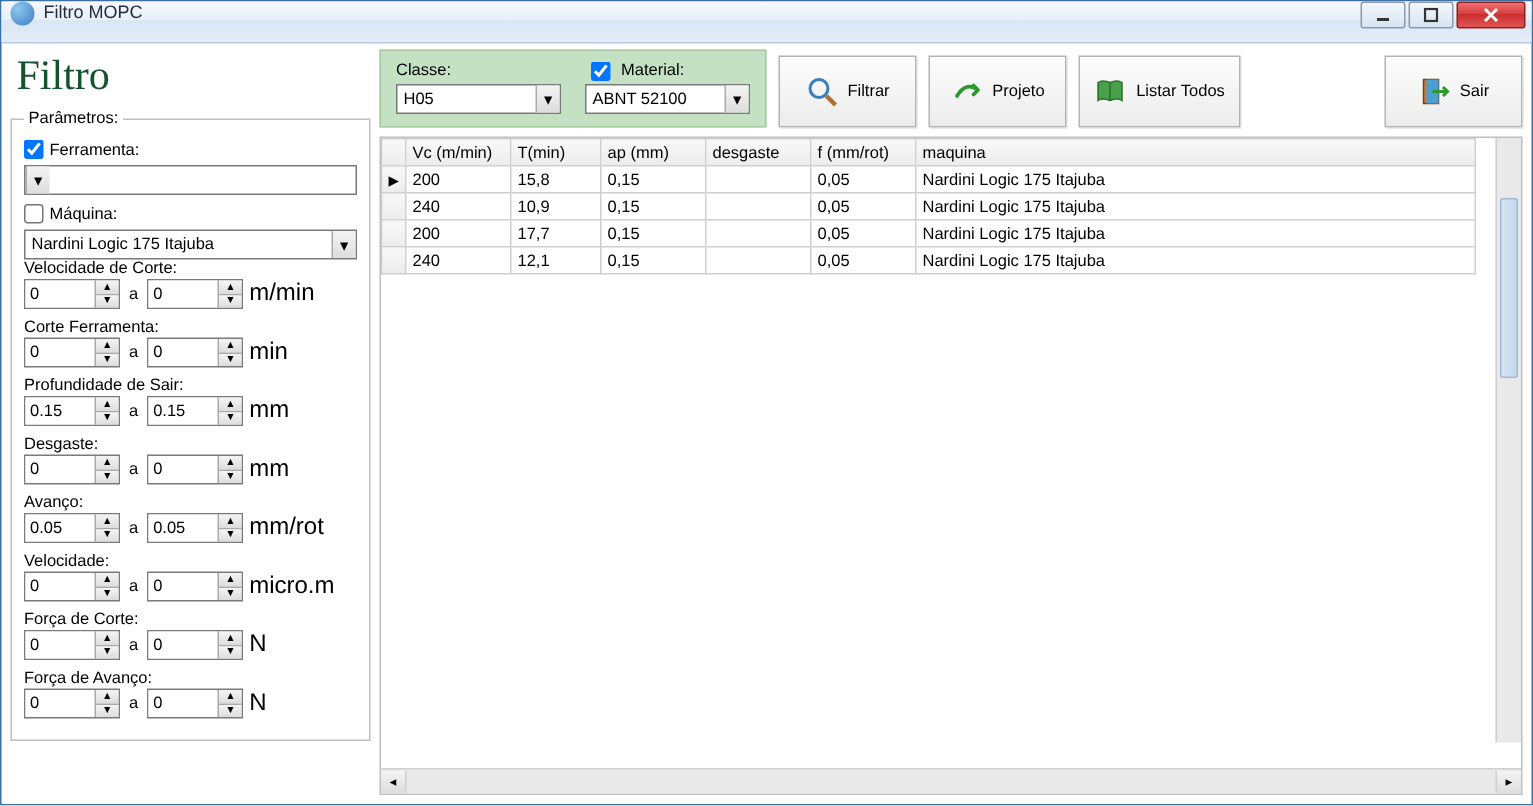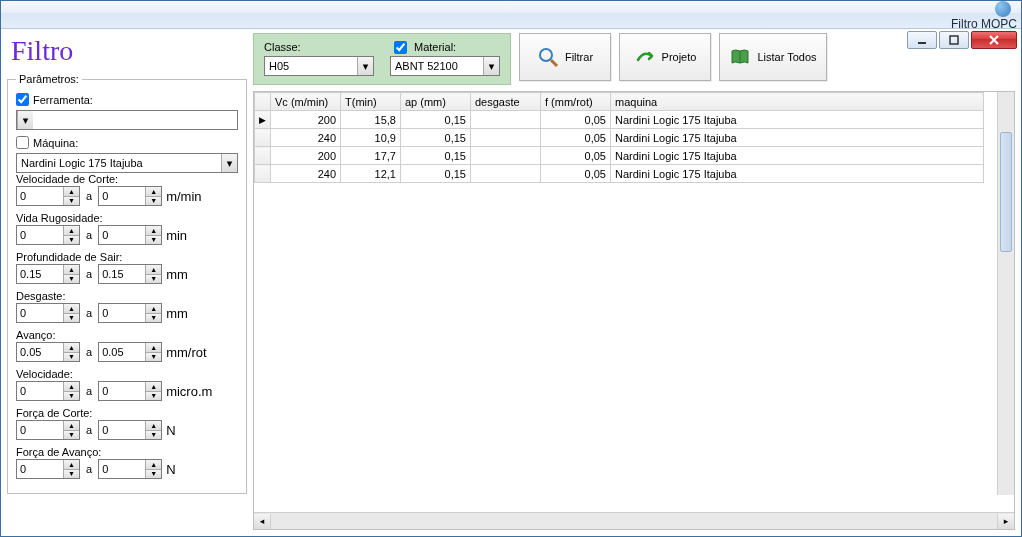--- a/index.html
+++ b/index.html
@@ -16,23 +16,22 @@
     border: 1px solid #3c6fa0;
     background: #fff;
     position: relative;
   }
   
   .titlebar {
     height: 28px;
     background: linear-gradient(to bottom, #f6f9fd 0%, #e7eff9 45%, #d9e6f5 46%, #e4eef9 100%);
     border-bottom: 1px solid #b7c8de;
     display: flex;
-    align-items: flex-end;
+    align-items: flex-start;
     padding: 0 4px 0 6px;
-    flex-direction: column;
   }
   .titlebar .app-icon {
     width: 16px; height: 16px;
     border-radius: 50%;
     background: radial-gradient(circle at 30% 30%, #8fc7f0, #3a7ec0);
     margin-right: 6px;
     flex: none;
   }
   .titlebar .title-text { color: #1f2b3a; font-size: 12px; }
   .titlebar .spacer { flex: 1; }
@@ -67,21 +66,21 @@
   .left-panel {
     width: 240px;
     flex: none;
     display: flex;
     flex-direction: column;
   }
   .filtro-heading {
     font-family: "Times New Roman", serif;
     font-size: 28px;
     padding: 2px 4px 6px 4px;
-    color: #6d28d9;
+    color: #14532d;
   }
   fieldset.param {
     border: 1px solid #bfbfbf;
     margin: 0;
     padding: 6px 8px 8px 8px;
     font-size: 11px;
   }
   fieldset.param > legend {
     padding: 0 3px;
     font-size: 11px;
@@ -135,34 +134,34 @@
     flex-direction: column;
     border-left: 1px solid #aaa;
   }
   .spin .sbtn {
     flex: 1;
     background: linear-gradient(to bottom, #f4f4f4, #ddd);
     display: flex; align-items: center; justify-content: center;
     font-size: 7px; line-height: 1;
   }
   .spin .sbtn:first-child { border-bottom: 1px solid #aaa; }
-  .unit { min-width: 40px; font-size: 13px; }
+  .unit { min-width: 40px; font-size: 16px; }
   .a-label { padding: 0 2px; }
 
   
   .right-area {
     flex: 1;
     display: flex;
     flex-direction: column;
     min-width: 0;
   }
   .toolbar-row {
     display: flex;
     gap: 8px;
-    align-items: flex-start;
+    align-items: flex-end;
     margin-bottom: 6px;
   }
   .green-box {
     background: #c4e1c4;
     border: 1px solid #a7c9a0;
     padding: 6px 10px 8px 10px;
     display: flex;
     gap: 16px;
     flex: none;
   }
@@ -218,21 +217,21 @@
     font-weight: normal;
     text-align: left;
   }
   table.grid .rowhdr {
     width: 16px;
     background: linear-gradient(to bottom, #f8f8f8, #ececec);
     text-align: center;
     padding: 0;
     font-size: 9px;
   }
-  table.grid td.num { text-align: right; }
+  table.grid td.num { text-align: left; }
   .vscroll {
     position: absolute;
     right: 0; top: 0; bottom: 17px;
     width: 17px;
     background: #e9e9e9;
     border-left: 1px solid #cfcfcf;
   }
   .vscroll .thumb {
     position: absolute;
     top: 40px;
@@ -339,21 +338,21 @@
               </div>
               <span class="a-label">a</span>
               <div class="spin">
                 <input value="0" style="">
                 <div class="spin-btns">
                   <div class="sbtn">▲</div>
                   <div class="sbtn">▼</div>
                 </div>
               </div>
               <span class="unit">m/min</span>
-            </div><span class="lbl-above">Vida Rugosidade:</span><div class="range-row">
+            </div><span class="lbl-above">Corte Ferramenta:</span><div class="range-row">
               <div class="spin">
                 <input value="0" style="">
                 <div class="spin-btns">
                   <div class="sbtn">▲</div>
                   <div class="sbtn">▼</div>
                 </div>
               </div>
               <span class="a-label">a</span>
               <div class="spin">
                 <input value="0" style="">
@@ -518,20 +517,30 @@
             <svg width="22" height="22">
                 <path d="M3 5 Q6 3 11 5 Q16 3 19 5 L19 17 Q16 15 11 17 Q6 15 3 17 Z" fill="#4aa04a" stroke="#2a702a"></path>
                 <path d="M11 5 L11 17" stroke="#2a702a"></path>
               </svg>
           </span>
           <span>Listar Todos</span>
         </div>
 
         <div class="toolbar-spacer"></div>
 
+        <div class="action-btn">
+          <span class="ico">
+            <svg width="22" height="22">
+              <rect x="4" y="3" width="10" height="16" fill="#c08040" stroke="#704020"></rect>
+              <rect x="6" y="3" width="8" height="16" fill="#4aa0d0"></rect>
+              <path d="M10 11 L20 11 M17 8 L20 11 L17 14" stroke="#2a9a2a" stroke-width="2" fill="none"></path>
+            </svg>
+          </span>
+          <span>Sair</span>
+        </div>
       </div>
 
       <div class="grid-wrap">
         <div class="grid-scroll">
           <table class="grid">
             <thead>
               <tr>
                 <th class="rowhdr"></th>
                 <th class="col-vc">Vc (m/min)</th>
                 <th class="col-t">T(min)</th>

